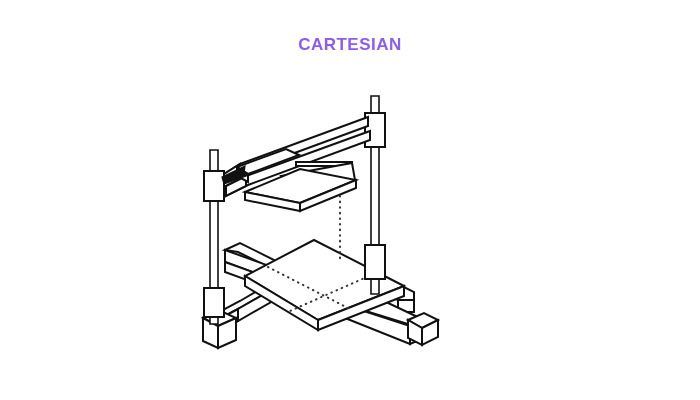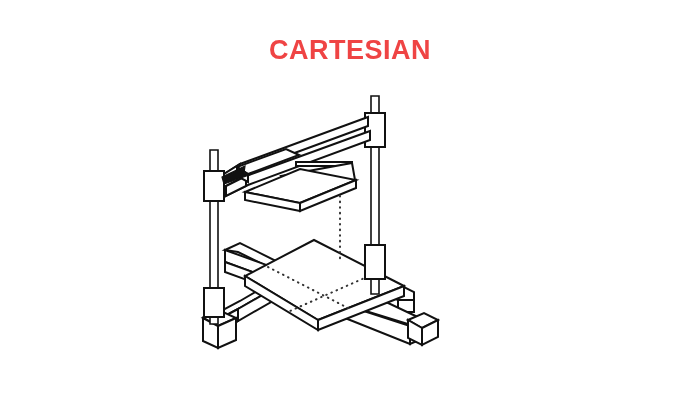--- a/index.html
+++ b/index.html
@@ -15,24 +15,24 @@
     overflow: hidden;
     font-family: "Liberation Sans", sans-serif;
   }
   #diagram-title {
     position: absolute;
     left: 0;
     top: 36px;
     width: 700px;
     text-align: center;
     font-family: "Liberation Sans", sans-serif;
-    font-size: 27px;
+    font-size: 17px;
     font-weight: 600;
     letter-spacing: 0.5px;
-    color: #ef4444;
+    color: #8b5cf6;
     line-height: 1.1;
     user-select: none;
   }
   #printer-figure {
     position: absolute;
     left: 0;
     top: 0;
     width: 700px;
     height: 400px;
   }

